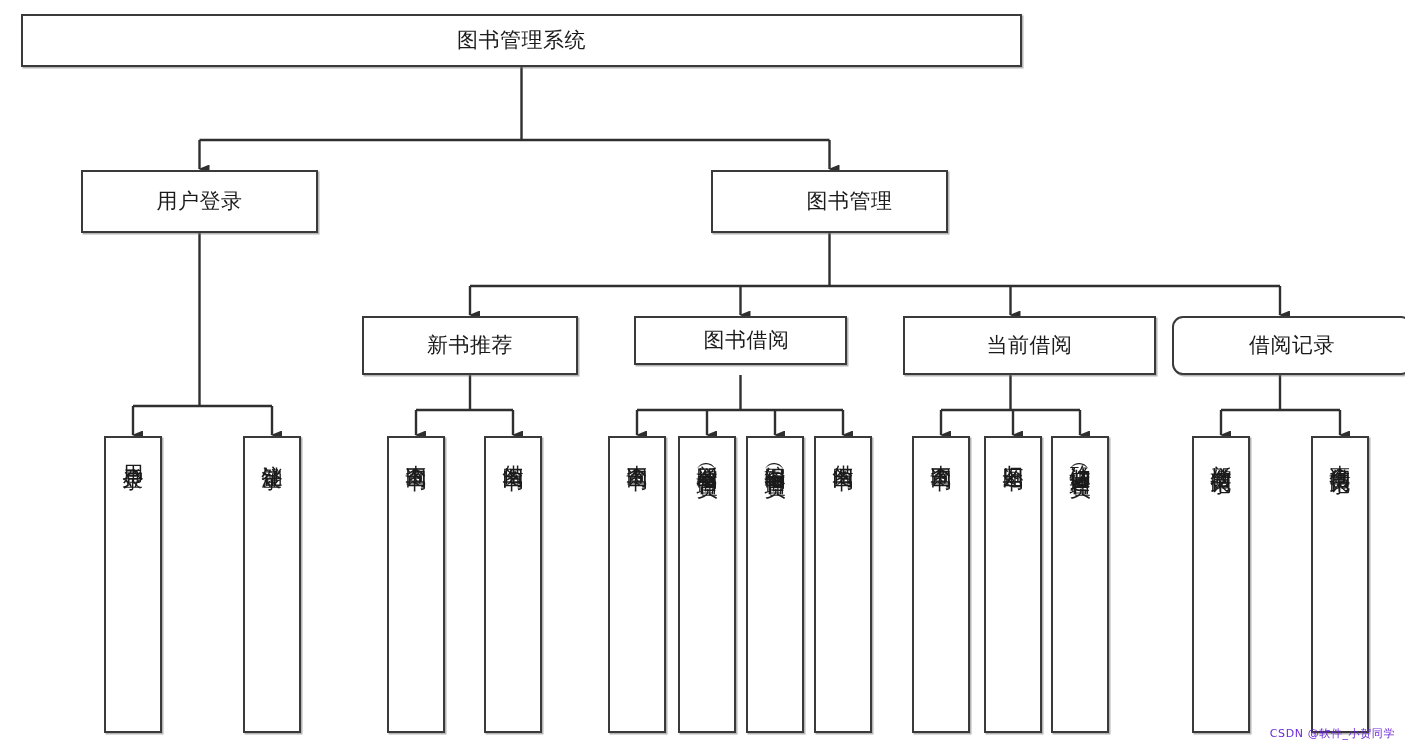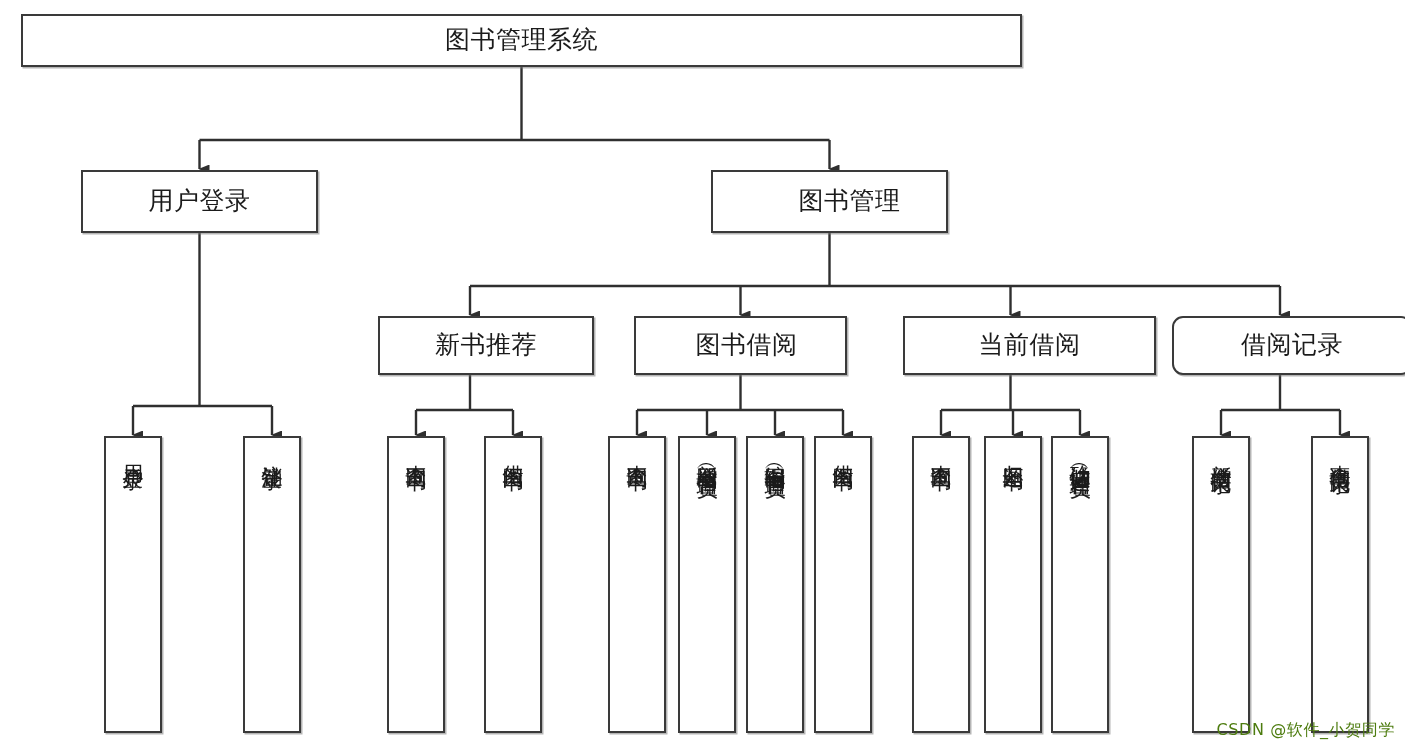--- a/index.html
+++ b/index.html
@@ -39,41 +39,41 @@
     z-index: 2;
   }
   .node .node-label {
     display: block;
     text-align: center;
     line-height: 1.22;
     letter-spacing: 0.5px;
     color: #1b1b1b;
   }
   .node.horizontal .node-label {
-    font-size: 25px;
+    font-size: 21px;
   }
   .node.vertical {
     align-items: flex-start;
     justify-content: center;
     padding-top: 10px;
   }
   .node.vertical .node-label {
     writing-mode: vertical-rl;
     text-orientation: upright;
     font-size: 21px;
     line-height: 1.05;
     letter-spacing: 2px;
     white-space: nowrap;
   }
   #watermark {
     position: absolute;
     right: 10px;
     bottom: 6px;
-    font-size: 16px;
-    color: #4d7c0f;
+    font-size: 11px;
+    color: #6d28d9;
     letter-spacing: 0.6px;
     z-index: 5;
     white-space: nowrap;
     font-family: "DejaVu Sans", "Liberation Sans", sans-serif;
   }
 </style>
 </head>
 <body>
 
 <div id="diagram-root">
@@ -124,24 +124,24 @@
   <div id="nodes-layer">
       <div class="node horizontal" style="left: 21px; top: 14px; width: 1001px; height: 53px;">
         <span class="node-label">图书管理系统</span>
       </div>
       <div class="node horizontal" style="left: 81px; top: 170px; width: 237px; height: 63px;">
         <span class="node-label">用户登录</span>
       </div>
       <div class="node horizontal" style="left: 711px; top: 170px; width: 237px; height: 63px; padding-left: 40px;">
         <span class="node-label">图书管理</span>
       </div>
-      <div class="node horizontal" style="left: 378px; top: 316px; width: 216px; height: 59px;">
+      <div class="node horizontal" style="left: 362px; top: 316px; width: 216px; height: 59px;">
         <span class="node-label">新书推荐</span>
       </div>
-      <div class="node horizontal" style="left: 634px; top: 316px; width: 213px; height: 59px; padding-left: 12px;">
+      <div class="node horizontal" style="left: 634px; top: 316px; width: 213px; height: 49px; padding-left: 12px;">
         <span class="node-label">图书借阅</span>
       </div>
       <div class="node horizontal" style="left: 903px; top: 316px; width: 253px; height: 59px;">
         <span class="node-label">当前借阅</span>
       </div>
       <div class="node horizontal" style="left: 1172px; top: 316px; width: 240px; height: 59px; border-radius: 11px;">
         <span class="node-label">借阅记录</span>
       </div>
       <div class="node vertical" style="left: 104px; top: 436px; width: 58px; height: 297px;">
         <span class="node-label">用户登录</span>

